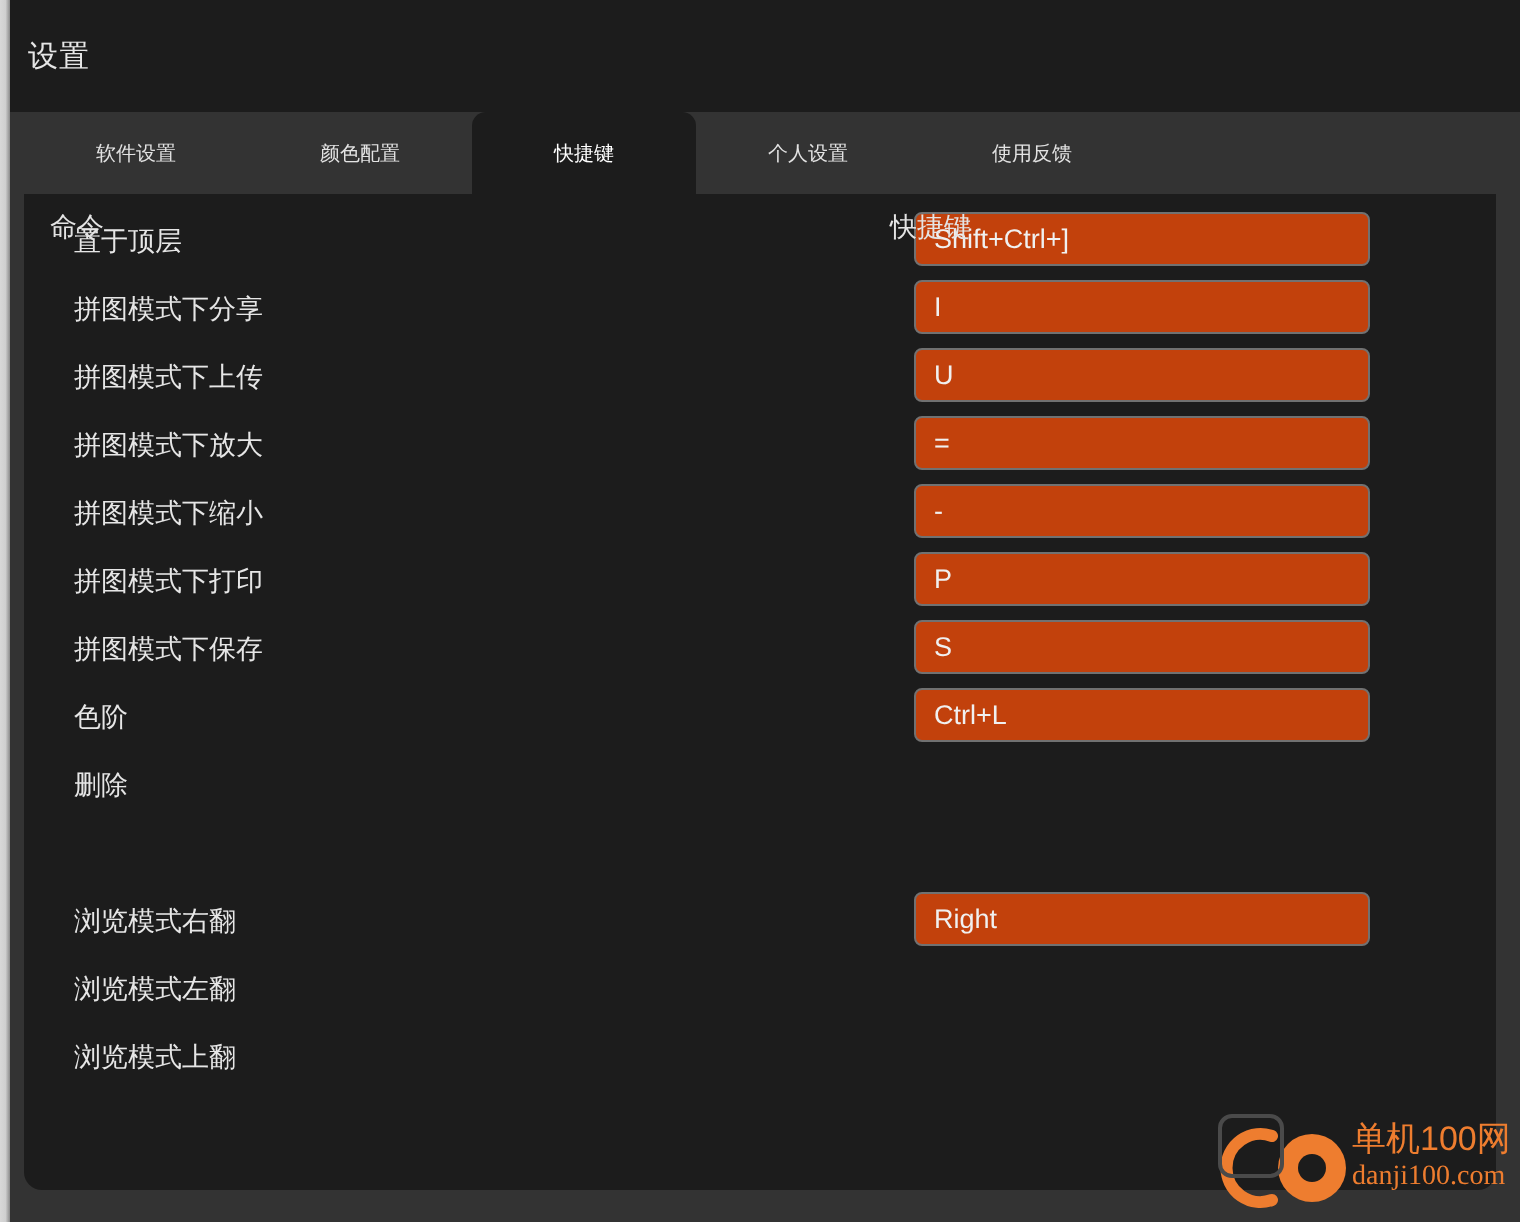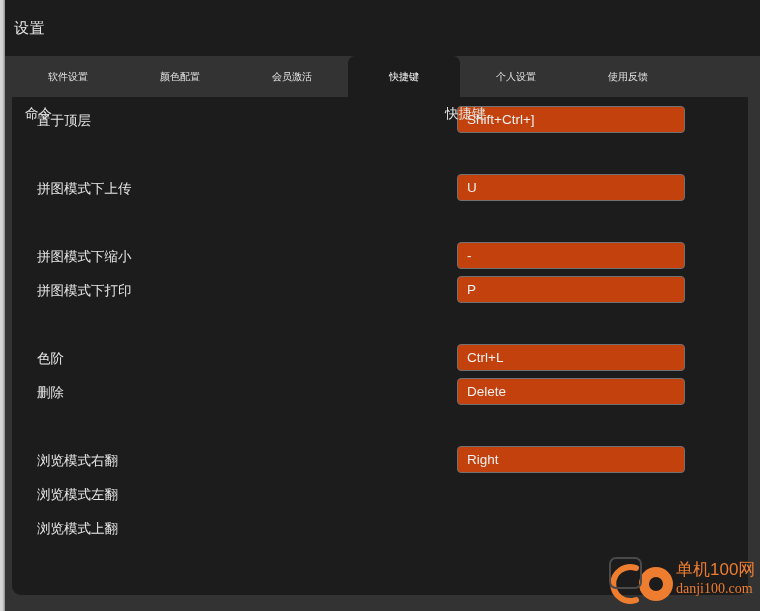--- a/index.html
+++ b/index.html
@@ -219,23 +219,20 @@
   </div>
 
   <div class="tabbar">
     <div class="tabs" id="tabs-container">
         <div class="tab">
           <span>软件设置</span>
         </div>
         <div class="tab">
           <span>颜色配置</span>
         </div>
-        <div class="tab">
-          <span>会员激活</span>
-        </div>
         <div class="tab active">
           <span>快捷键</span>
         </div>
         <div class="tab">
           <span>个人设置</span>
         </div>
         <div class="tab">
           <span>使用反馈</span>
         </div>
       </div>
@@ -244,39 +241,50 @@
   <div class="panel">
     <div class="col-headers">
       <div class="col-head-cmd">命令</div>
       <div class="col-head-key">快捷键</div>
     </div>
     <div class="rows" id="rows-container">
         <div class="row" style="top: -16px;">
           <div class="cmd-label">置于顶层</div>
           <input type="text" class="key-input" value="Shift+Ctrl+]" style="">
         </div>
+        <div class="row" style="top: 18px;">
+          <div class="cmd-label">拼图模式下分享</div>
+          <input type="text" class="key-input" value="I" style="">
+        </div>
         <div class="row" style="top: 52px;">
           <div class="cmd-label">拼图模式下上传</div>
           <input type="text" class="key-input" value="U" style="">
         </div>
+        <div class="row" style="top: 86px;">
+          <div class="cmd-label">拼图模式下放大</div>
+          <input type="text" class="key-input" value="=" style="">
+        </div>
         <div class="row" style="top: 120px;">
           <div class="cmd-label">拼图模式下缩小</div>
           <input type="text" class="key-input" value="-" style="">
         </div>
         <div class="row" style="top: 154px;">
           <div class="cmd-label">拼图模式下打印</div>
           <input type="text" class="key-input" value="P" style="">
         </div>
+        <div class="row" style="top: 188px;">
+          <div class="cmd-label">拼图模式下保存</div>
+          <input type="text" class="key-input" value="S" style="">
+        </div>
         <div class="row" style="top: 222px;">
           <div class="cmd-label">色阶</div>
           <input type="text" class="key-input" value="Ctrl+L" style="">
         </div>
         <div class="row" style="top: 256px;">
           <div class="cmd-label">删除</div>
-          <input type="text" class="key-input" value="Delete" style="">
         </div>
         <div class="row" style="top: 324px;">
           <div class="cmd-label">浏览模式右翻</div>
           <input type="text" class="key-input" value="Right" style="">
         </div>
         <div class="row" style="top: 358px;">
           <div class="cmd-label">浏览模式左翻</div>
         </div>
         <div class="row" style="top: 392px;">
           <div class="cmd-label">浏览模式上翻</div>

